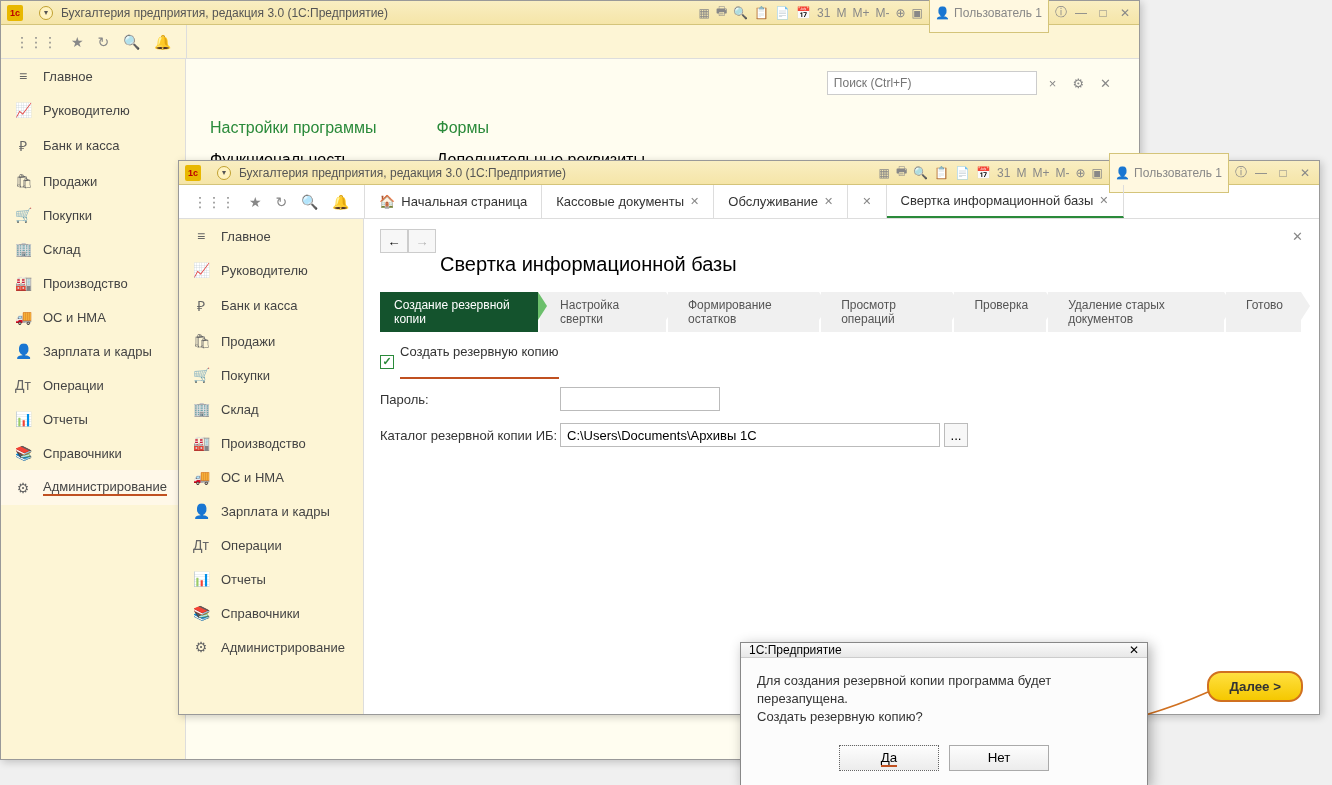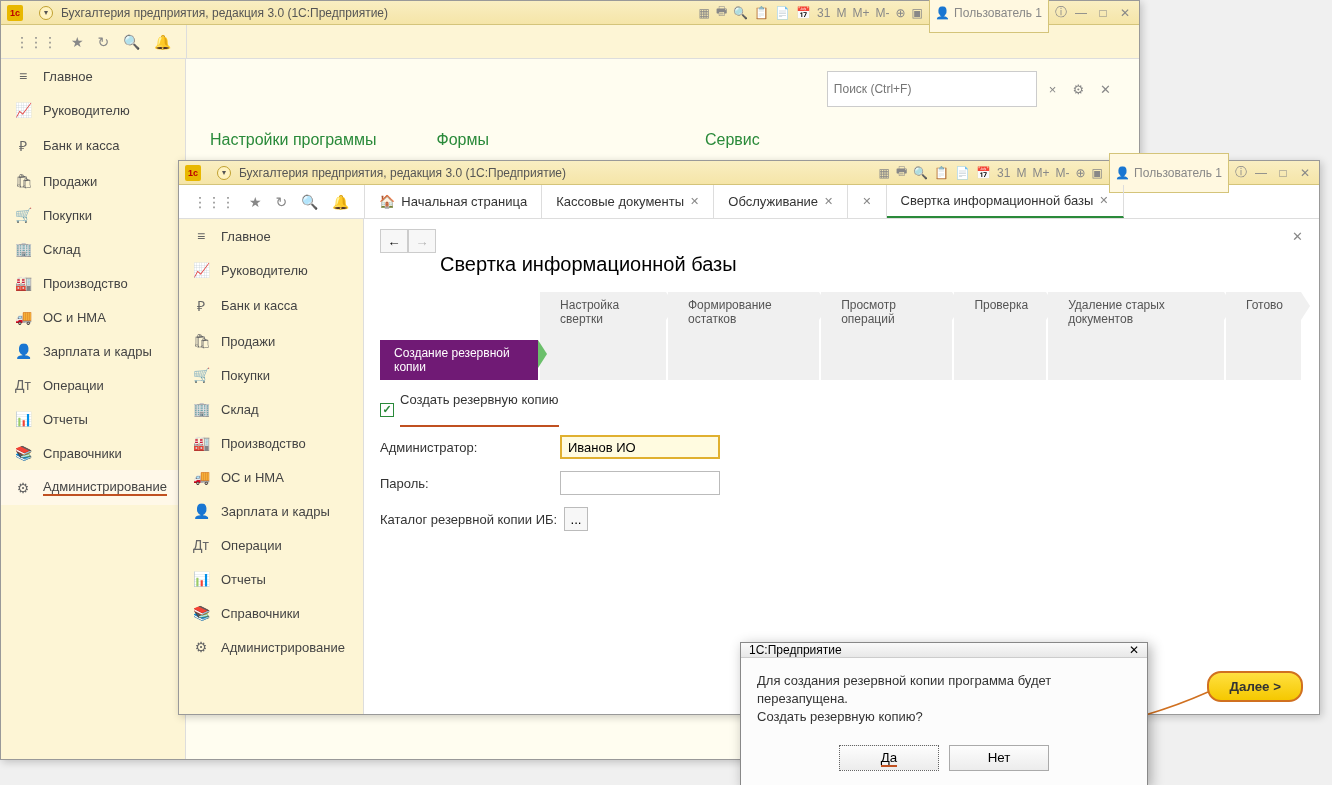--- a/index.html
+++ b/index.html
@@ -26,21 +26,21 @@
 
 .body-row { display: flex; height: calc(100% - 58px); }
 .sidebar { width: 185px; background: #fdf5d5; border-right: 1px solid #ddd; overflow: hidden; }
 .sidebar-item { display: flex; align-items: center; gap: 12px; padding: 9px 14px; color: #444; cursor: pointer; font-size: 13px; }
 .sidebar-item .si-icon { width: 16px; text-align: center; color: #666; font-size: 14px; }
 .sidebar-item.active { background: #fff8e8; }
 .sidebar-item.active .si-label { border-bottom: 2px solid #c05020; }
 
 .main-back { flex: 1; background: #fffdf0; padding: 12px 24px; position: relative; }
 .search-row { display: flex; justify-content: flex-end; align-items: center; gap: 8px; }
-.search-box { width: 210px; height: 36px; border: 1px solid #ccc; padding: 0 6px; font-size: 12px; color: #999; background: #fff; }
+.search-box { width: 210px; height: 24px; border: 1px solid #ccc; padding: 0 6px; font-size: 12px; color: #999; background: #fff; }
 .search-clear, .gear, .close-x { color: #888; cursor: pointer; padding: 0 4px; }
 .sections { display: flex; gap: 60px; margin-top: 24px; }
 .sec-col h3 { color: #2a8a3a; font-weight: normal; font-size: 16px; margin-bottom: 14px; }
 .sec-col .link { color: #000000; font-size: 16px; }
 .link-highlight { border: 2px solid #d07020; border-radius: 16px; padding: 4px 14px; display: inline-block; }
 
 
 .win-front .body-row { height: calc(100% - 58px); }
 .tabs-row { flex: 1; display: flex; align-items: center; height: 100%; }
 .tab { padding: 0 14px; height: 100%; display: flex; align-items: center; gap: 6px; border-right: 1px solid #ddd; color: #333; cursor: pointer; font-size: 13px; }
@@ -49,21 +49,21 @@
 .tab.active { border-bottom: 2px solid #2a8a3a; }
 
 .main-front { flex: 1; background: #fff; padding: 10px 16px; position: relative; }
 .nav-arrows { display: flex; gap: 0; }
 .nav-arrows button { width: 28px; height: 24px; border: 1px solid #ccc; background: #f7f7f7; cursor: pointer; }
 .page-title { font-size: 20px; font-weight: normal; margin-left: 60px; display: inline-block; vertical-align: middle; }
 .close-page { position: absolute; right: 16px; top: 10px; color: #888; cursor: pointer; }
 
 .wizard { display: flex; margin: 16px 0 12px; font-size: 12px; }
 .wiz-step { position: relative; padding: 6px 18px 6px 20px; background: #f0f0f0; color: #555; margin-right: 2px; }
-.wiz-step.active { background: #701a75; color: #fff; margin-top: 48px; }
+.wiz-step.active { background: #14532d; color: #fff; }
 .wiz-step::after { content: ''; position: absolute; right: -9px; top: 0; border-top: 14px solid transparent; border-bottom: 14px solid transparent; border-left: 9px solid #f0f0f0; z-index: 2; }
 .wiz-step.active::after { border-left-color: #6bbf6b; }
 .wiz-step:first-child { padding-left: 14px; }
 
 .checkbox-row { display: flex; align-items: center; gap: 6px; margin-bottom: 8px; }
 .checkbox-row .cb { width: 14px; height: 14px; border: 1px solid #2a8a3a; display: flex; align-items: center; justify-content: center; color: #2a8a3a; font-size: 11px; font-weight: bold; }
 .checkbox-row .cb-label { color: #333; border-bottom: 2px solid #c05020; padding-bottom: 18px; }
 
 .section-heading { color: #2a8a3a; font-size: 14px; margin: 4px 0 10px; border-bottom: 2px solid #c05020; display: inline-block; padding-bottom: 1px; }
 
@@ -188,24 +188,20 @@
       </div>
       <div class="sections">
         <div class="sec-col">
           <h3>Настройки программы</h3>
           <div class="link">Функциональность</div>
         </div>
         <div class="sec-col">
           <h3>Формы</h3>
           <div class="link">Дополнительные реквизиты</div>
         </div>
-        <div class="sec-col">
-          <h3>Сервис</h3>
-          <div class="link link-highlight">Свертка информационной базы</div>
-        </div>
       </div>
     </div>
   </div>
 </div>
 
 <div class="window win-front">
   <div class="titlebar">
     <span class="logo">1c</span>
     <span class="drop">▾</span>
     <span class="title">Бухгалтерия предприятия, редакция 3.0  (1С:Предприятие)</span>
@@ -332,29 +328,26 @@
         <div class="wiz-step">Готово</div>
       </div>
 
       <div class="checkbox-row">
         <span class="cb">✓</span>
         <span class="cb-label">Создать резервную копию</span>
       </div>
 
 
       <div class="form-row">
-        <label>Администратор:</label>
-        <input class="input-admin" value="Иванов ИО" style="">
-      </div>
-      <div class="form-row">
         <label>Пароль:</label>
         <input type="password" style="width: 160px;">
       </div>
       <div class="form-row">
         <label>Каталог резервной копии ИБ:</label>
+        <input class="input-cat" value="C:\Users\Documents\Архивы 1С" style="">
         <button class="browse-btn">...</button>
       </div>
 
       <button class="next-btn">Далее &gt;</button>
     </div>
   </div>
 </div>
 
 <div class="dialog">
   <div class="dlg-title">

